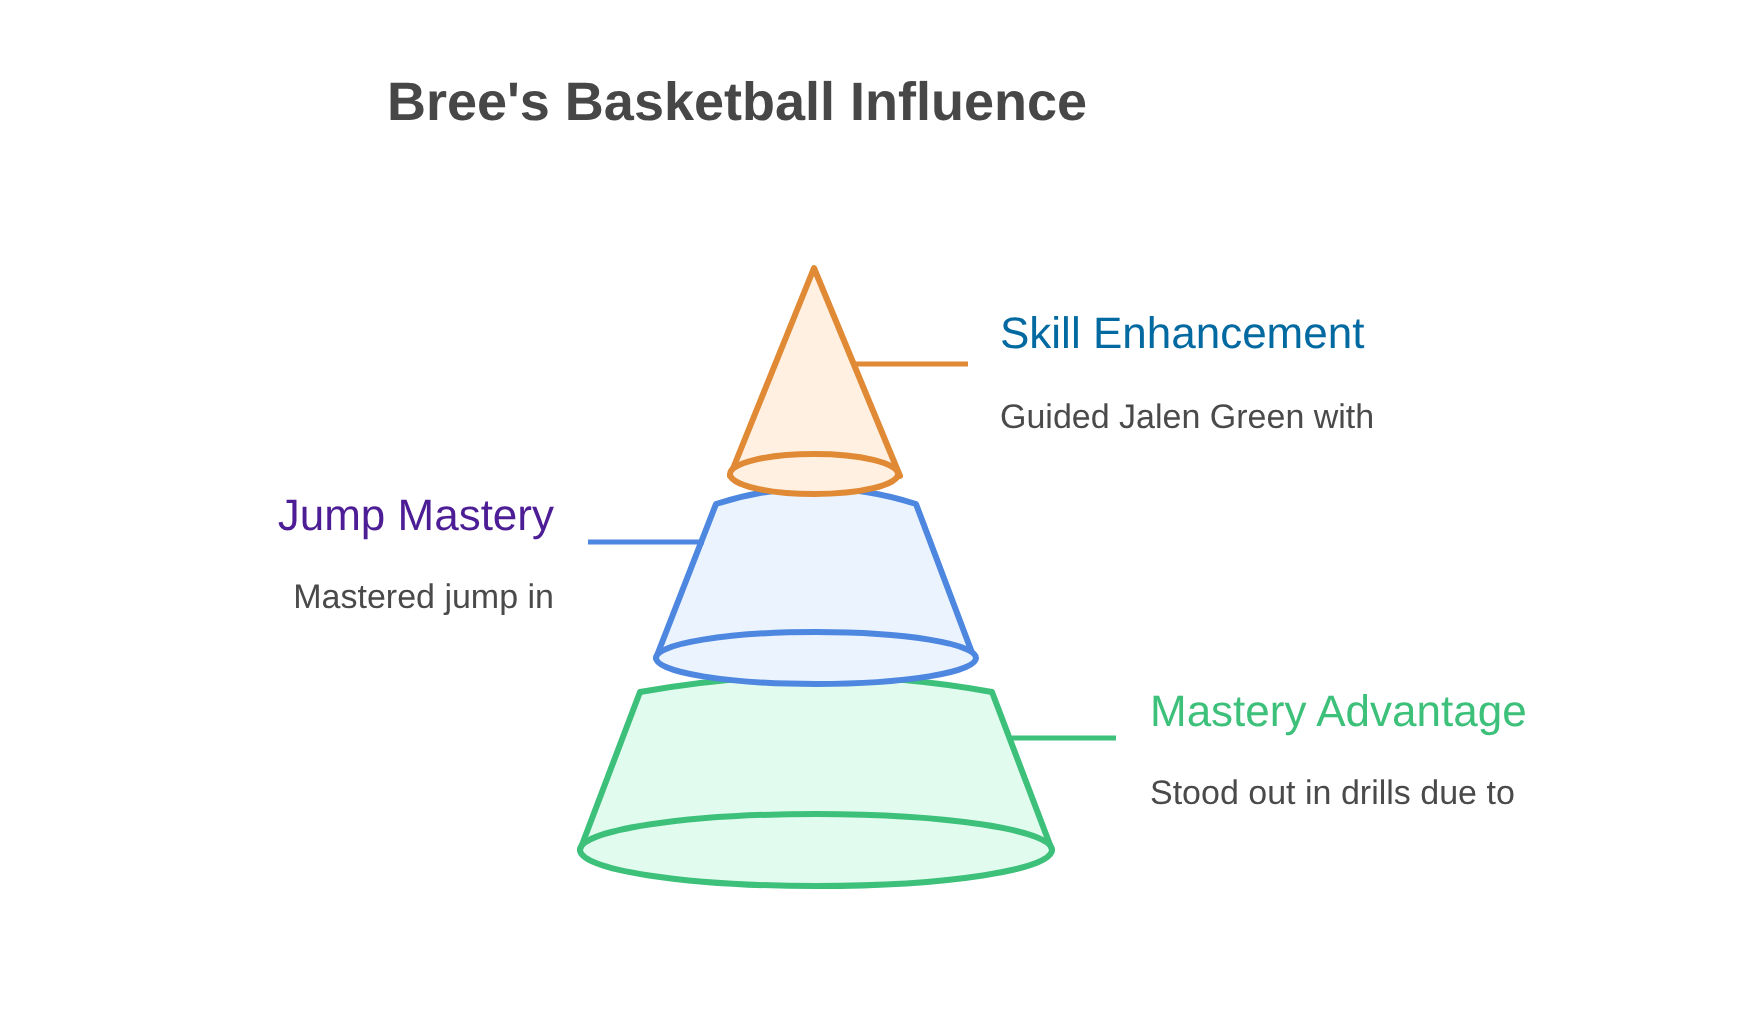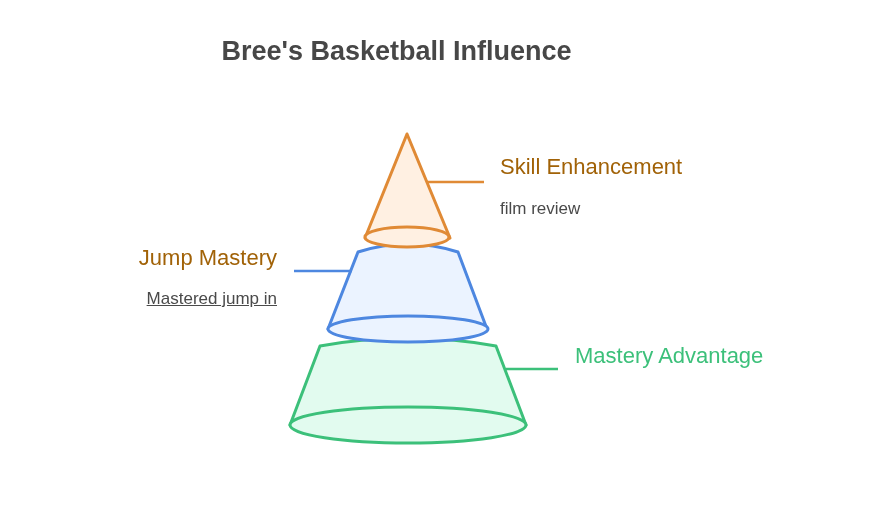--- a/index.html
+++ b/index.html
@@ -1,17 +1,17 @@
 <!DOCTYPE html>
 <html><head>
 <meta charset="utf-8">
 <style>
   html, body { margin: 0; padding: 0; background: #ffffff; }
   body { width: 881px; height: 516px; position: relative; overflow: hidden; font-family: "Liberation Sans", "DejaVu Sans", sans-serif; }
-  .title { position: absolute; left: 0; width: 737px; top: 36px; text-align: center; font-size: 27px; font-weight: bold; color: #474747; margin-left: 28px; }
+  .title { position: absolute; left: 0; width: 737px; top: 36px; text-align: center; font-size: 27px; font-weight: bold; color: #474747; }
   svg.dia { position: absolute; left: 0; top: 0; }
   .lbl { position: absolute; font-size: 22px; }
   .desc { position: absolute; font-size: 17px; color: #4a4a4a; line-height: 23px; }
 </style>
 </head>
 <body>
 
 <div class="title">Bree's Basketball Influence</div>
 
 <svg class="dia" width="881" height="516" viewBox="0 0 881 516">
@@ -28,25 +28,26 @@
     <line x1="294" y1="271" x2="352" y2="271" stroke="#4d87e0" stroke-width="2.5"></line>
   </g>
 
   <g>
     <path d="M407,134 L450,238 Q408,252 365,238 Z" fill="#fff0e2" stroke="#e08a35" stroke-width="3" stroke-linejoin="round"></path>
     <ellipse cx="407" cy="237" rx="42" ry="10" fill="#fff0e2" stroke="#e08a35" stroke-width="3"></ellipse>
     <line x1="427" y1="182" x2="484" y2="182" stroke="#e08a35" stroke-width="2.5"></line>
   </g>
 </svg>
 
-<div class="lbl" style="left:500px; top:154px; color:#a16207;">Skill Enhancement</div>
+<div class="lbl" style="left:500px; top:154px; color:#0369a1;">Skill Enhancement</div>
 <div class="desc" style="left:500px; top:197px;">
-  <div>film review</div>
+  <div>Guided Jalen Green with</div>
 </div>
 
-<div class="lbl" style="right:604px; top:245px; color:#a16207; text-align:left;">Jump Mastery</div>
-<div class="desc" style="right:604px; top:287px; text-align:right;text-decoration:underline;">
+<div class="lbl" style="right:604px; top:245px; color:#4c1d95; text-align:left;">Jump Mastery</div>
+<div class="desc" style="right:604px; top:287px; text-align:right;">
   <div>Mastered jump in</div>
 </div>
 
 <div class="lbl" style="left:575px; top:343px; color:#3cc07a;">Mastery Advantage</div>
 <div class="desc" style="left:575px; top:385px;">
+  <div>Stood out in drills due to</div>
 </div>
 
 </body></html>

